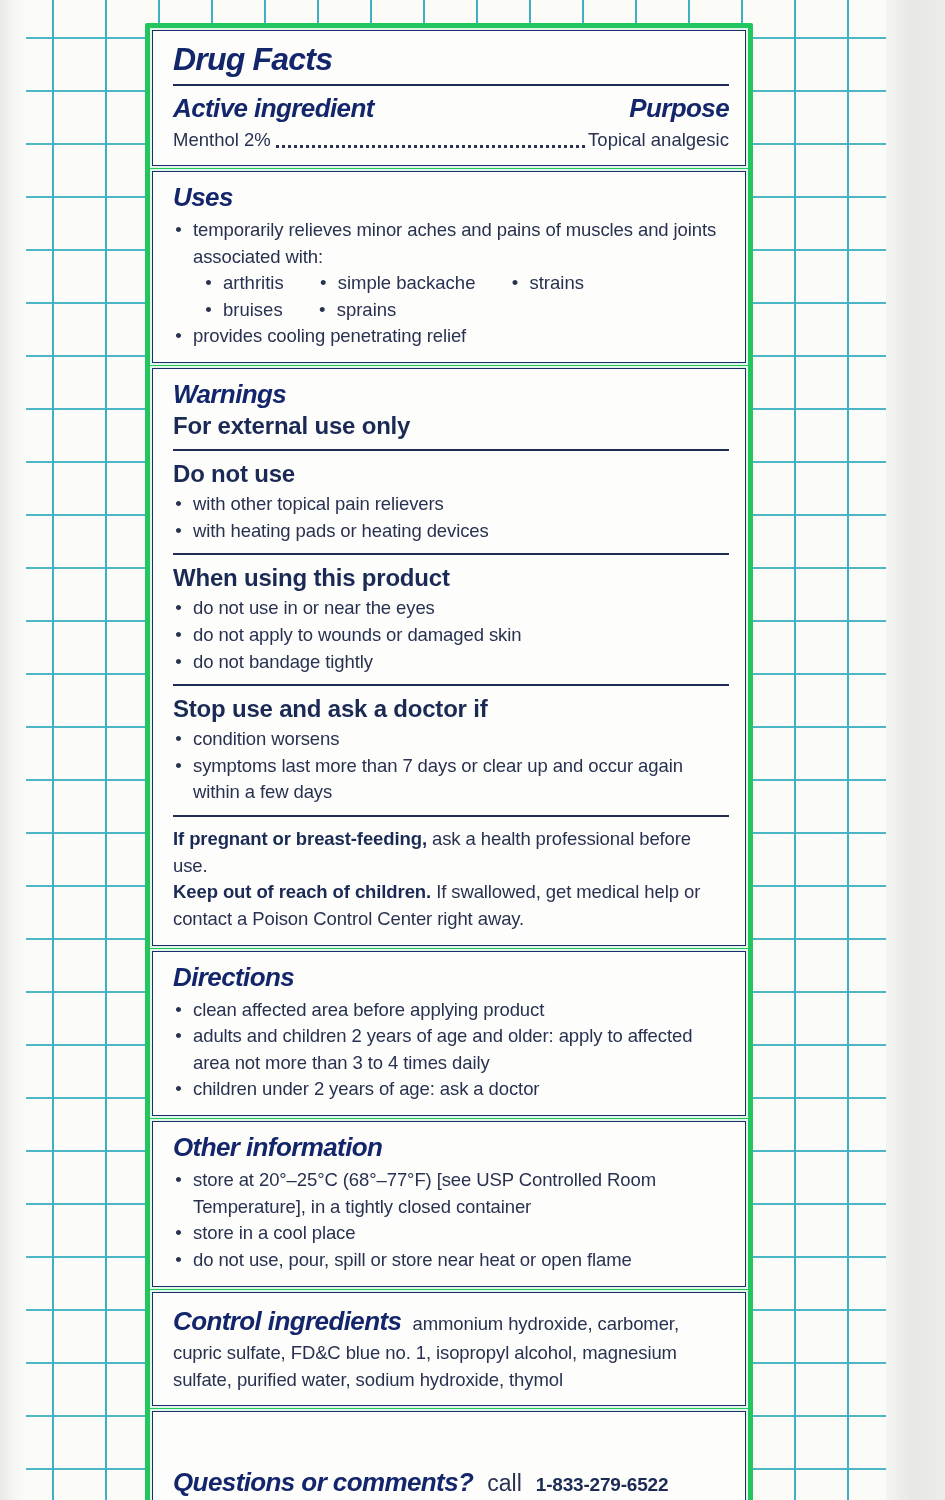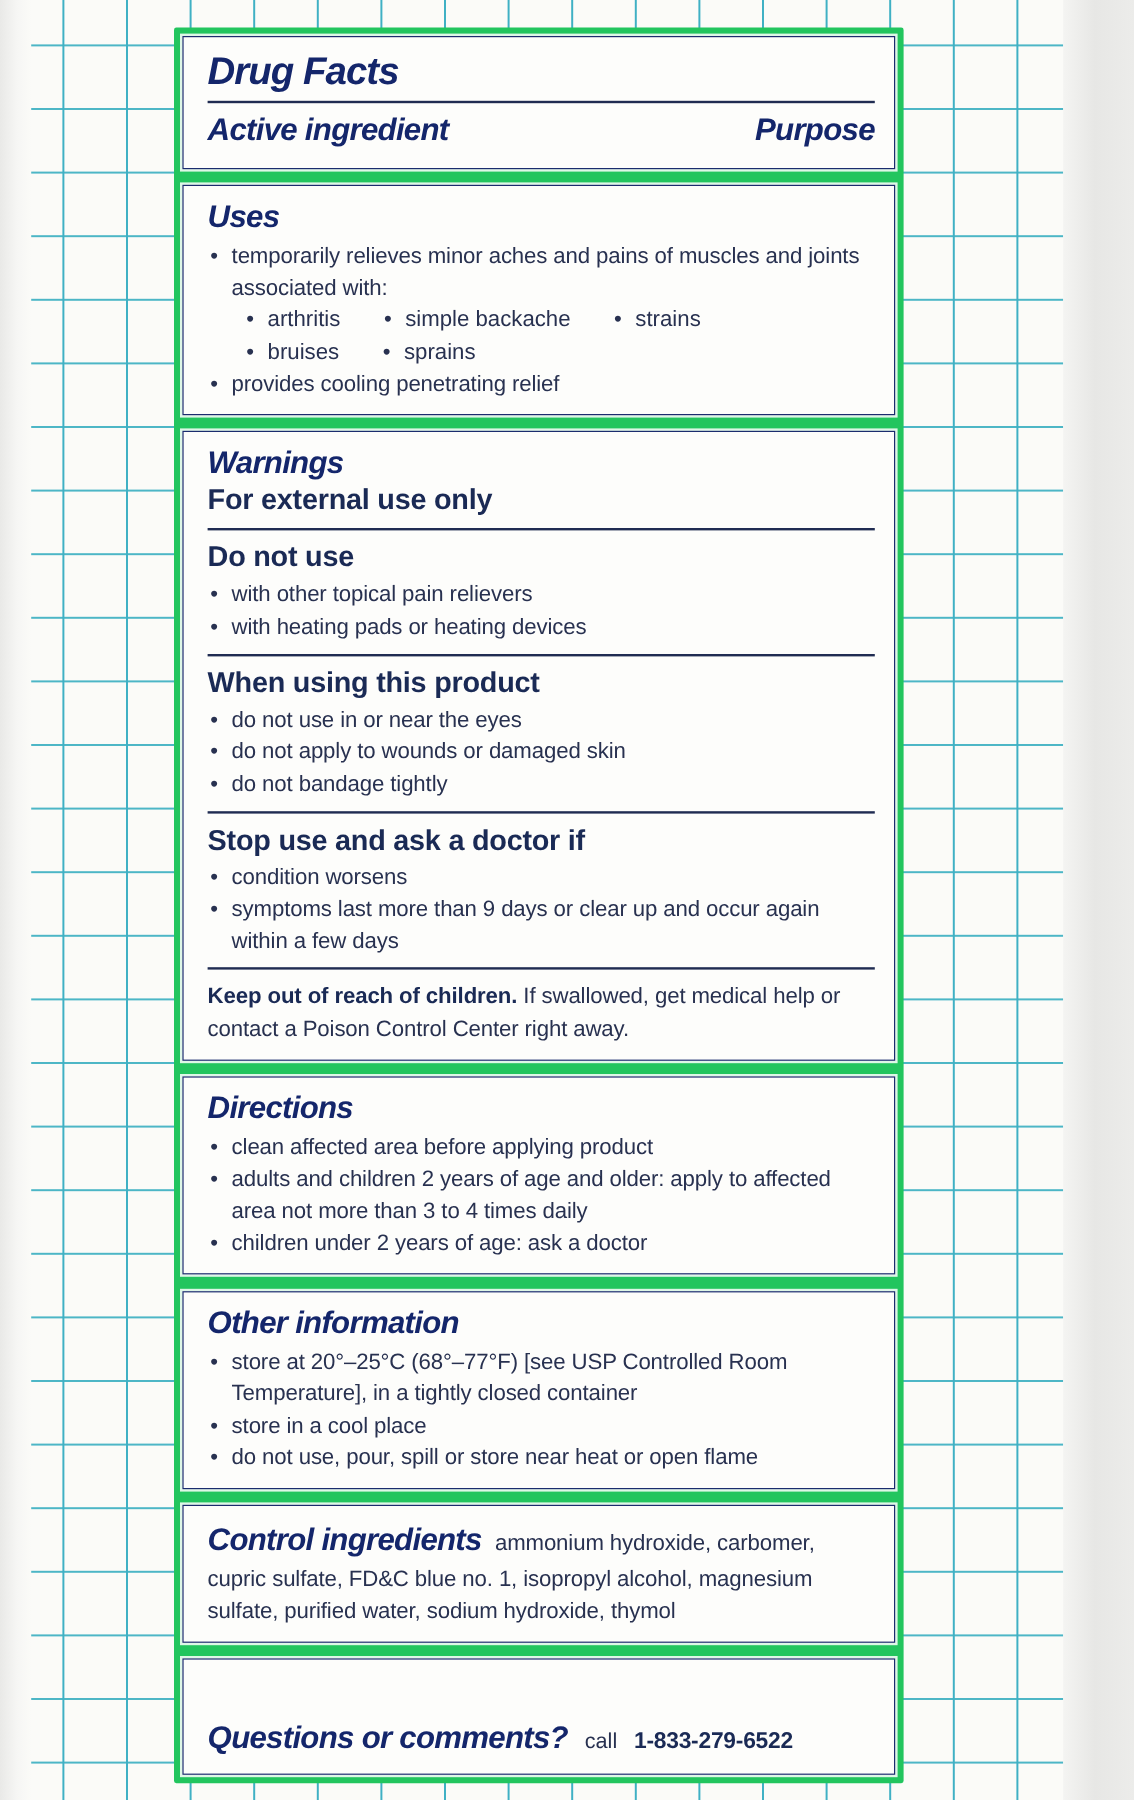--- a/index.html
+++ b/index.html
@@ -63,40 +63,45 @@
   .title-rule { margin: 6px 0 7px; }
   .row-spread { display: flex; justify-content: space-between; align-items: flex-end; }
   .leader-row { display: flex; align-items: flex-end; font-size: 18.5px; line-height: 1.35; }
   .leader { flex: 1; border-bottom: 3px dotted #2a3352; margin: 0 3px 5px 5px; }
   .b { display: flex; gap: 9px; font-size: 18.5px; line-height: 1.44; }
   .bm { flex: 0 0 11px; text-align: center; color: #283150; }
   .subrow { display: flex; gap: 34px; padding-left: 30px; font-size: 18.5px; line-height: 1.44; }
   .sb { display: flex; gap: 9px; }
   .bold { font-weight: bold; color: #1a2a55; }
   .q-row { display: flex; align-items: baseline; gap: 14px; padding: 2px 0; }
-  .q-call { font-size: 18px; margin-top: 44px; }
+  .q-call { font-size: 23px; margin-top: 44px; }
   .q-phone { font-weight: bold; font-size: 19px; color: #1a2a55; letter-spacing: -0.2px; }
   .sec-questions { padding-top: 12px; padding-bottom: 12px; }
 </style>
 </head>
 <body>
 
 <div class="edge-left"></div>
 <div class="grid-layer"></div>
 <div class="edge-right"></div>
 
 <div class="label">
 
   <section class="sec">
     <div class="h1">Drug Facts</div>
     <hr class="rule title-rule">
     <div class="row-spread">
       <span class="h2">Active ingredient</span>
       <span class="h2">Purpose</span>
     </div>
+    <div class="leader-row">
+      <span>Menthol 2%</span>
+      <span class="leader"></span>
+      <span>Topical analgesic</span>
+    </div>
   </section>
 
   <section class="sec">
     <div class="h2">Uses</div>
     <div class="b">
       <span class="bm">•</span>
       <span class="bt">temporarily relieves minor aches and pains of muscles and joints associated with:</span>
     </div>
     <div class="subrow">
       <span class="sb">
@@ -156,23 +161,24 @@
         <span class="bt">do not bandage tightly</span>
       </div>
     <hr class="rule">
     <div class="h3">Stop use and ask a doctor if</div>
     <div class="b">
         <span class="bm">•</span>
         <span class="bt">condition worsens</span>
       </div>
     <div class="b">
         <span class="bm">•</span>
-        <span class="bt">symptoms last more than 9 days or clear up and occur again within a few days</span>
-      </div>
-    <hr class="rule">
+        <span class="bt">symptoms last more than 7 days or clear up and occur again within a few days</span>
+      </div>
+    <hr class="rule">
+    <p class="body-text"><span class="bold">If pregnant or breast-feeding,</span><span> ask a health professional before use.</span></p>
     <p class="body-text"><span class="bold">Keep out of reach of children.</span><span> If swallowed, get medical help or contact a Poison Control Center right away.</span></p>
   </section>
 
   <section class="sec">
     <div class="h2">Directions</div>
     <div class="b">
         <span class="bm">•</span>
         <span class="bt">clean affected area before applying product</span>
       </div>
     <div class="b">

